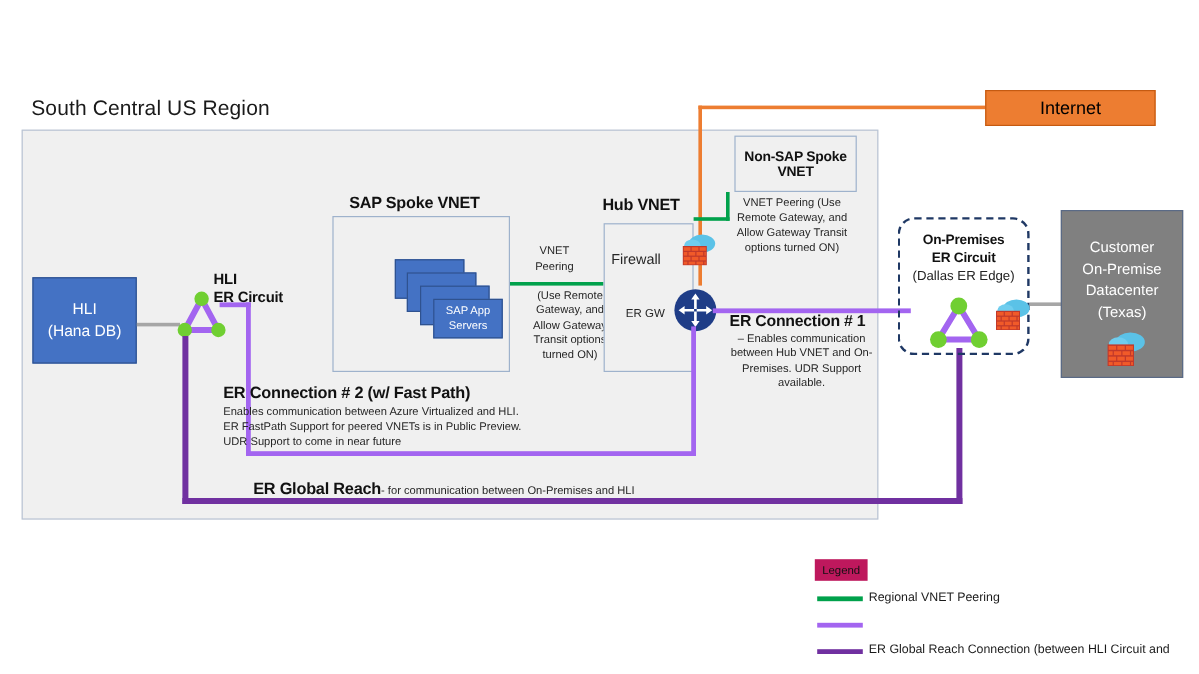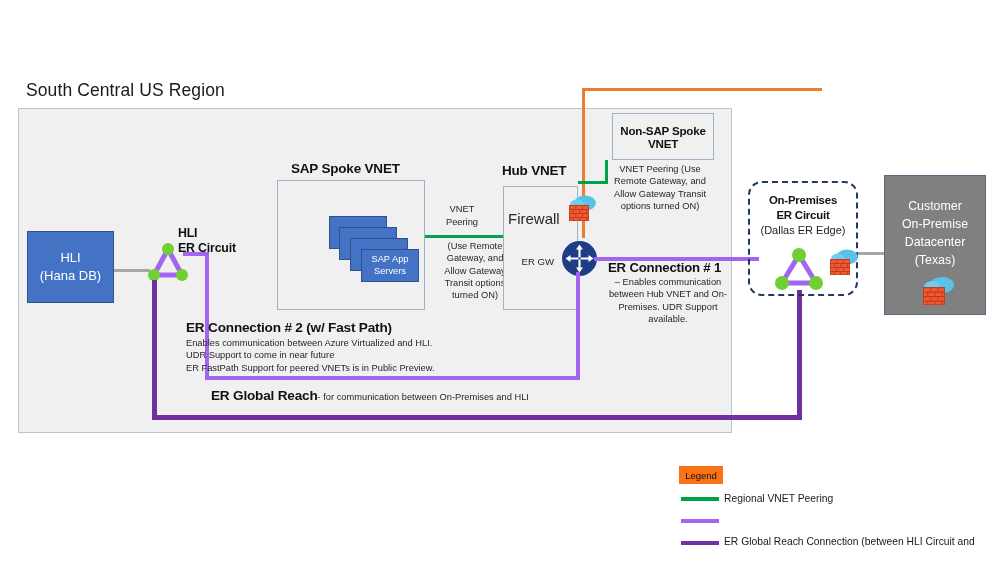--- a/index.html
+++ b/index.html
@@ -114,38 +114,41 @@
     font-size: 12.4px;
     line-height: 1.45;
     text-align: center;
     padding-top: 22px;
   }
 
   
   #legend-badge {
     left: 679px; top: 466px;
     width: 44px; height: 18px;
-    background: #f97316;
+    background: #be185d;
     display: flex; align-items: center; justify-content: center;
     font-size: 9.5px; color: #111;
   }
   .legend-row { position: absolute; font-size: 10.3px; color: #1a1a1a; line-height: 1.35; }
   .legend-swatch { position: absolute; height: 4px; width: 38px; }
 </style>
 </head>
 <body>
 
 <div id="canvas">
 
   <div class="abs" id="region-title">South Central US Region</div>
   <div class="abs" id="region-box"></div>
 
   <div class="abs ln orange" style="left:582px; top:88px; width:240px; height:3px;"></div>
   <div class="abs ln orange" style="left:582px; top:88px; width:3px; height:150px;"></div>
 
+  <div class="abs" id="internet-box">
+    <span>Internet</span>
+  </div>
 
   <div class="abs blue-box" style="left:27px; top:231px; width:87px; height:72px; flex-direction:column;">
     <span>HLI</span>
     <span>(Hana DB)</span>
   </div>
 
   <div class="abs ln gray" style="left:114px; top:269px; width:36px; height:3px;"></div>
 
   <div class="abs" style="left:178px; top:226px; line-height:1.22;">
     <div class="hdr hdr-sm">HLI</div>
@@ -175,21 +178,21 @@
   <div class="abs note" style="left:428px; top:203px; width:68px; line-height:1.35;">
     <div>VNET</div>
     <div>Peering</div>
   </div>
   <div class="abs ln green" style="left:425px; top:235px; width:78px; height:3px;"></div>
   <div class="abs note" style="left:436px; top:240px; width:78px;">(Use Remote Gateway, and Allow Gateway Transit options turned ON)</div>
 
   <div class="abs vnet-label" style="left:502px; top:163px;">Hub VNET</div>
   <div class="abs vnet-box" style="left:503px; top:186px; width:75px; height:124px;"></div>
 
-  <div class="abs note" style="left:508px; top:209px; width:44px; text-align:center; font-size:15px;">Firewall</div>
+  <div class="abs note" style="left:508px; top:209px; width:44px; text-align:center; font-size:12px;">Firewall</div>
 
   <div class="abs fw-icon" style="left:565px; top:192px; width:34px; height:32px;">
     <svg width="34" height="32" viewBox="0 0 34 32">
       <ellipse cx="20" cy="11" rx="11" ry="7.5" fill="#5bc2e7"></ellipse>
       <ellipse cx="12" cy="13" rx="7" ry="5.5" fill="#6fcdee"></ellipse>
       <g>
         <rect x="4" y="13" width="20" height="16" fill="#c0392b"></rect>
         <rect x="4.8" y="14" width="5.6" height="3" fill="#f15a29"></rect>
         <rect x="11.4" y="14" width="5.6" height="3" fill="#f15a29"></rect>
         <rect x="18" y="14" width="5.2" height="3" fill="#f15a29"></rect>
@@ -238,29 +241,29 @@
   </div>
 
   <div class="abs ln lpurple" style="left:183px; top:252px; width:26px; height:4px;"></div>
   <div class="abs ln lpurple" style="left:205px; top:252px; width:4px; height:128px;"></div>
   <div class="abs ln lpurple" style="left:205px; top:376px; width:375px; height:4px;"></div>
   <div class="abs ln lpurple" style="left:576px; top:272px; width:4px; height:108px;"></div>
 
   <div class="abs" style="left:186px; top:320px; width:260px;">
     <div class="hdr" style="font-size:13.6px;">ER Connection # 2  (w/ Fast Path)</div>
     <div class="note note-left" style="margin-top:2px;">Enables communication between  Azure Virtualized and HLI.</div>
+    <div class="note note-left">ER FastPath Support for peered  VNETs  is in Public Preview.</div>
     <div class="note note-left">UDR Support to come in near future</div>
-    <div class="note note-left">ER FastPath Support for peered  VNETs  is in Public Preview.</div>
   </div>
 
   <div class="abs ln dpurple" style="left:152px; top:280px; width:5px; height:140px;"></div>
   <div class="abs ln dpurple" style="left:152px; top:415px; width:650px; height:5px;"></div>
   <div class="abs ln dpurple" style="left:797px; top:290px; width:5px; height:130px;"></div>
 
-  <div class="abs" style="left:175px; top:386px; white-space:nowrap;padding-left:36px;">
+  <div class="abs" style="left:175px; top:399px; white-space:nowrap;padding-left:36px;">
     <span class="hdr" style="font-size:13.6px;">ER Global Reach</span><span class="note" style="display:inline;">-  for communication between  On-Premises  and HLI</span>
   </div>
 
   <div class="abs" id="onprem-dash"></div>
   <div class="abs" style="left:748px; top:193px; width:110px; text-align:center; line-height:1.3;">
     <div class="hdr hdr-sm" style="font-size:11.4px;">On-Premises</div>
     <div class="hdr hdr-sm" style="font-size:11.4px;">ER Circuit</div>
     <div style="font-size:11px; color:#222;">(Dallas ER Edge)</div>
   </div>
 

